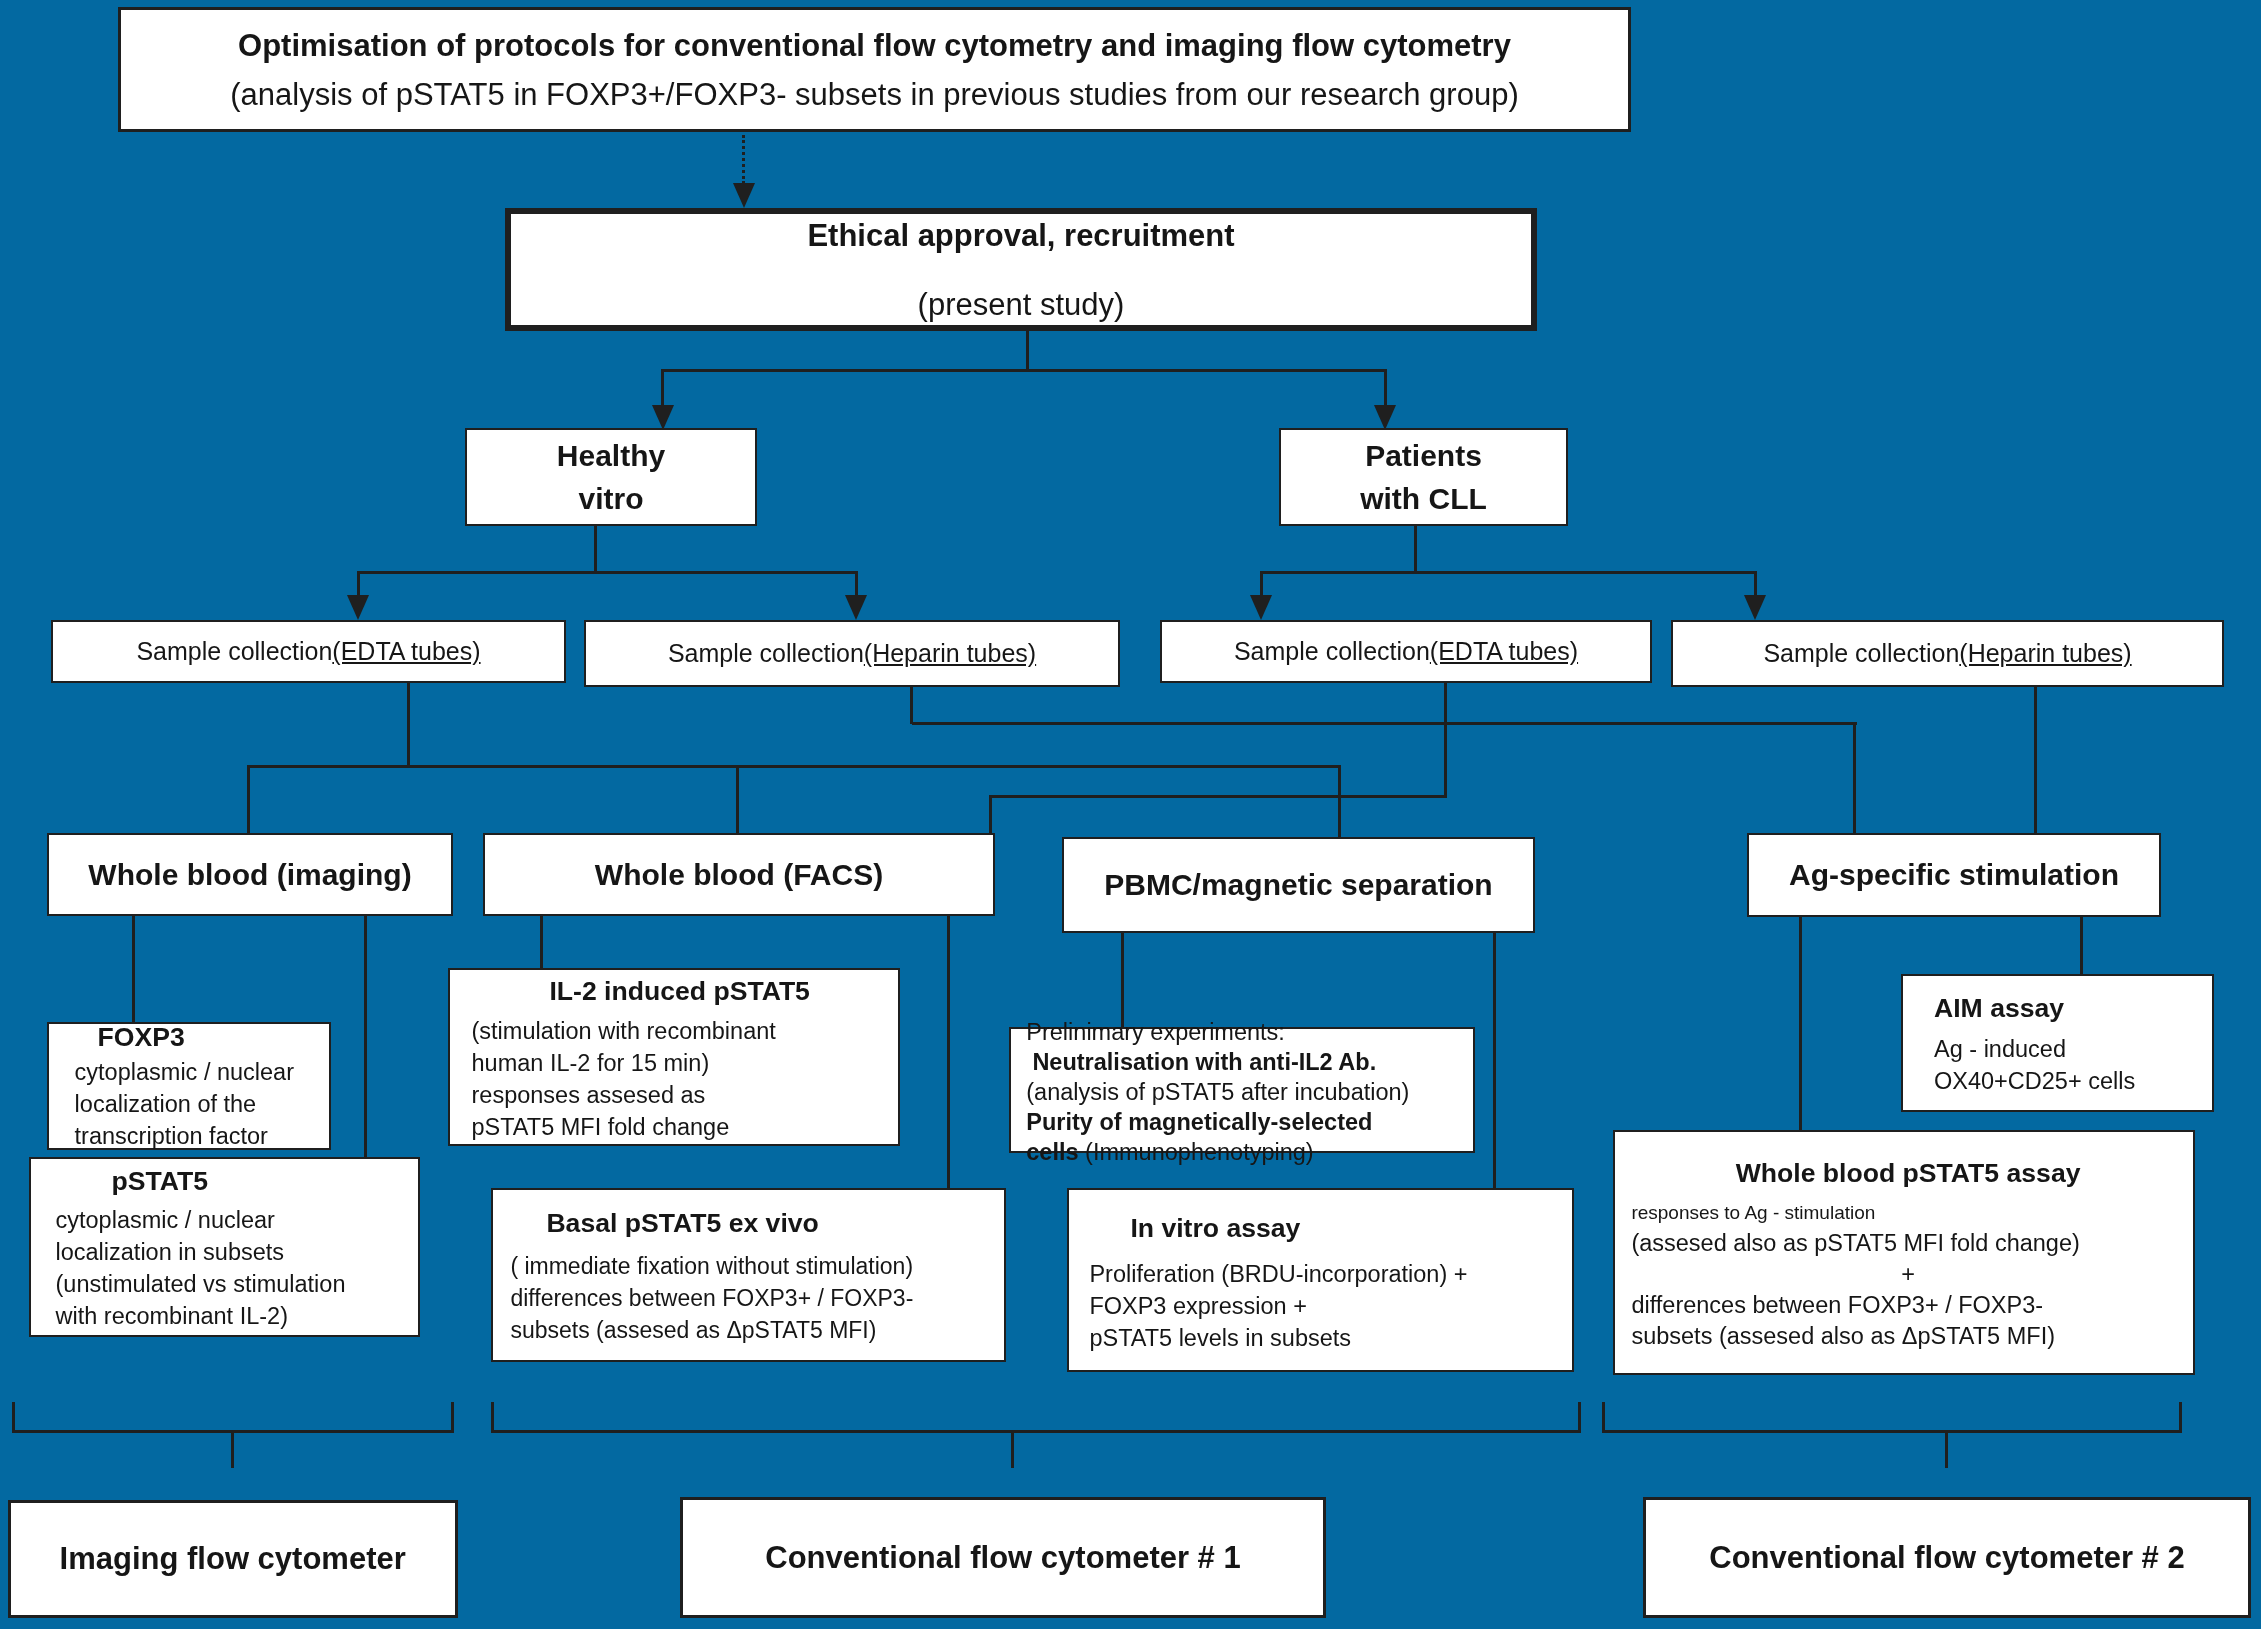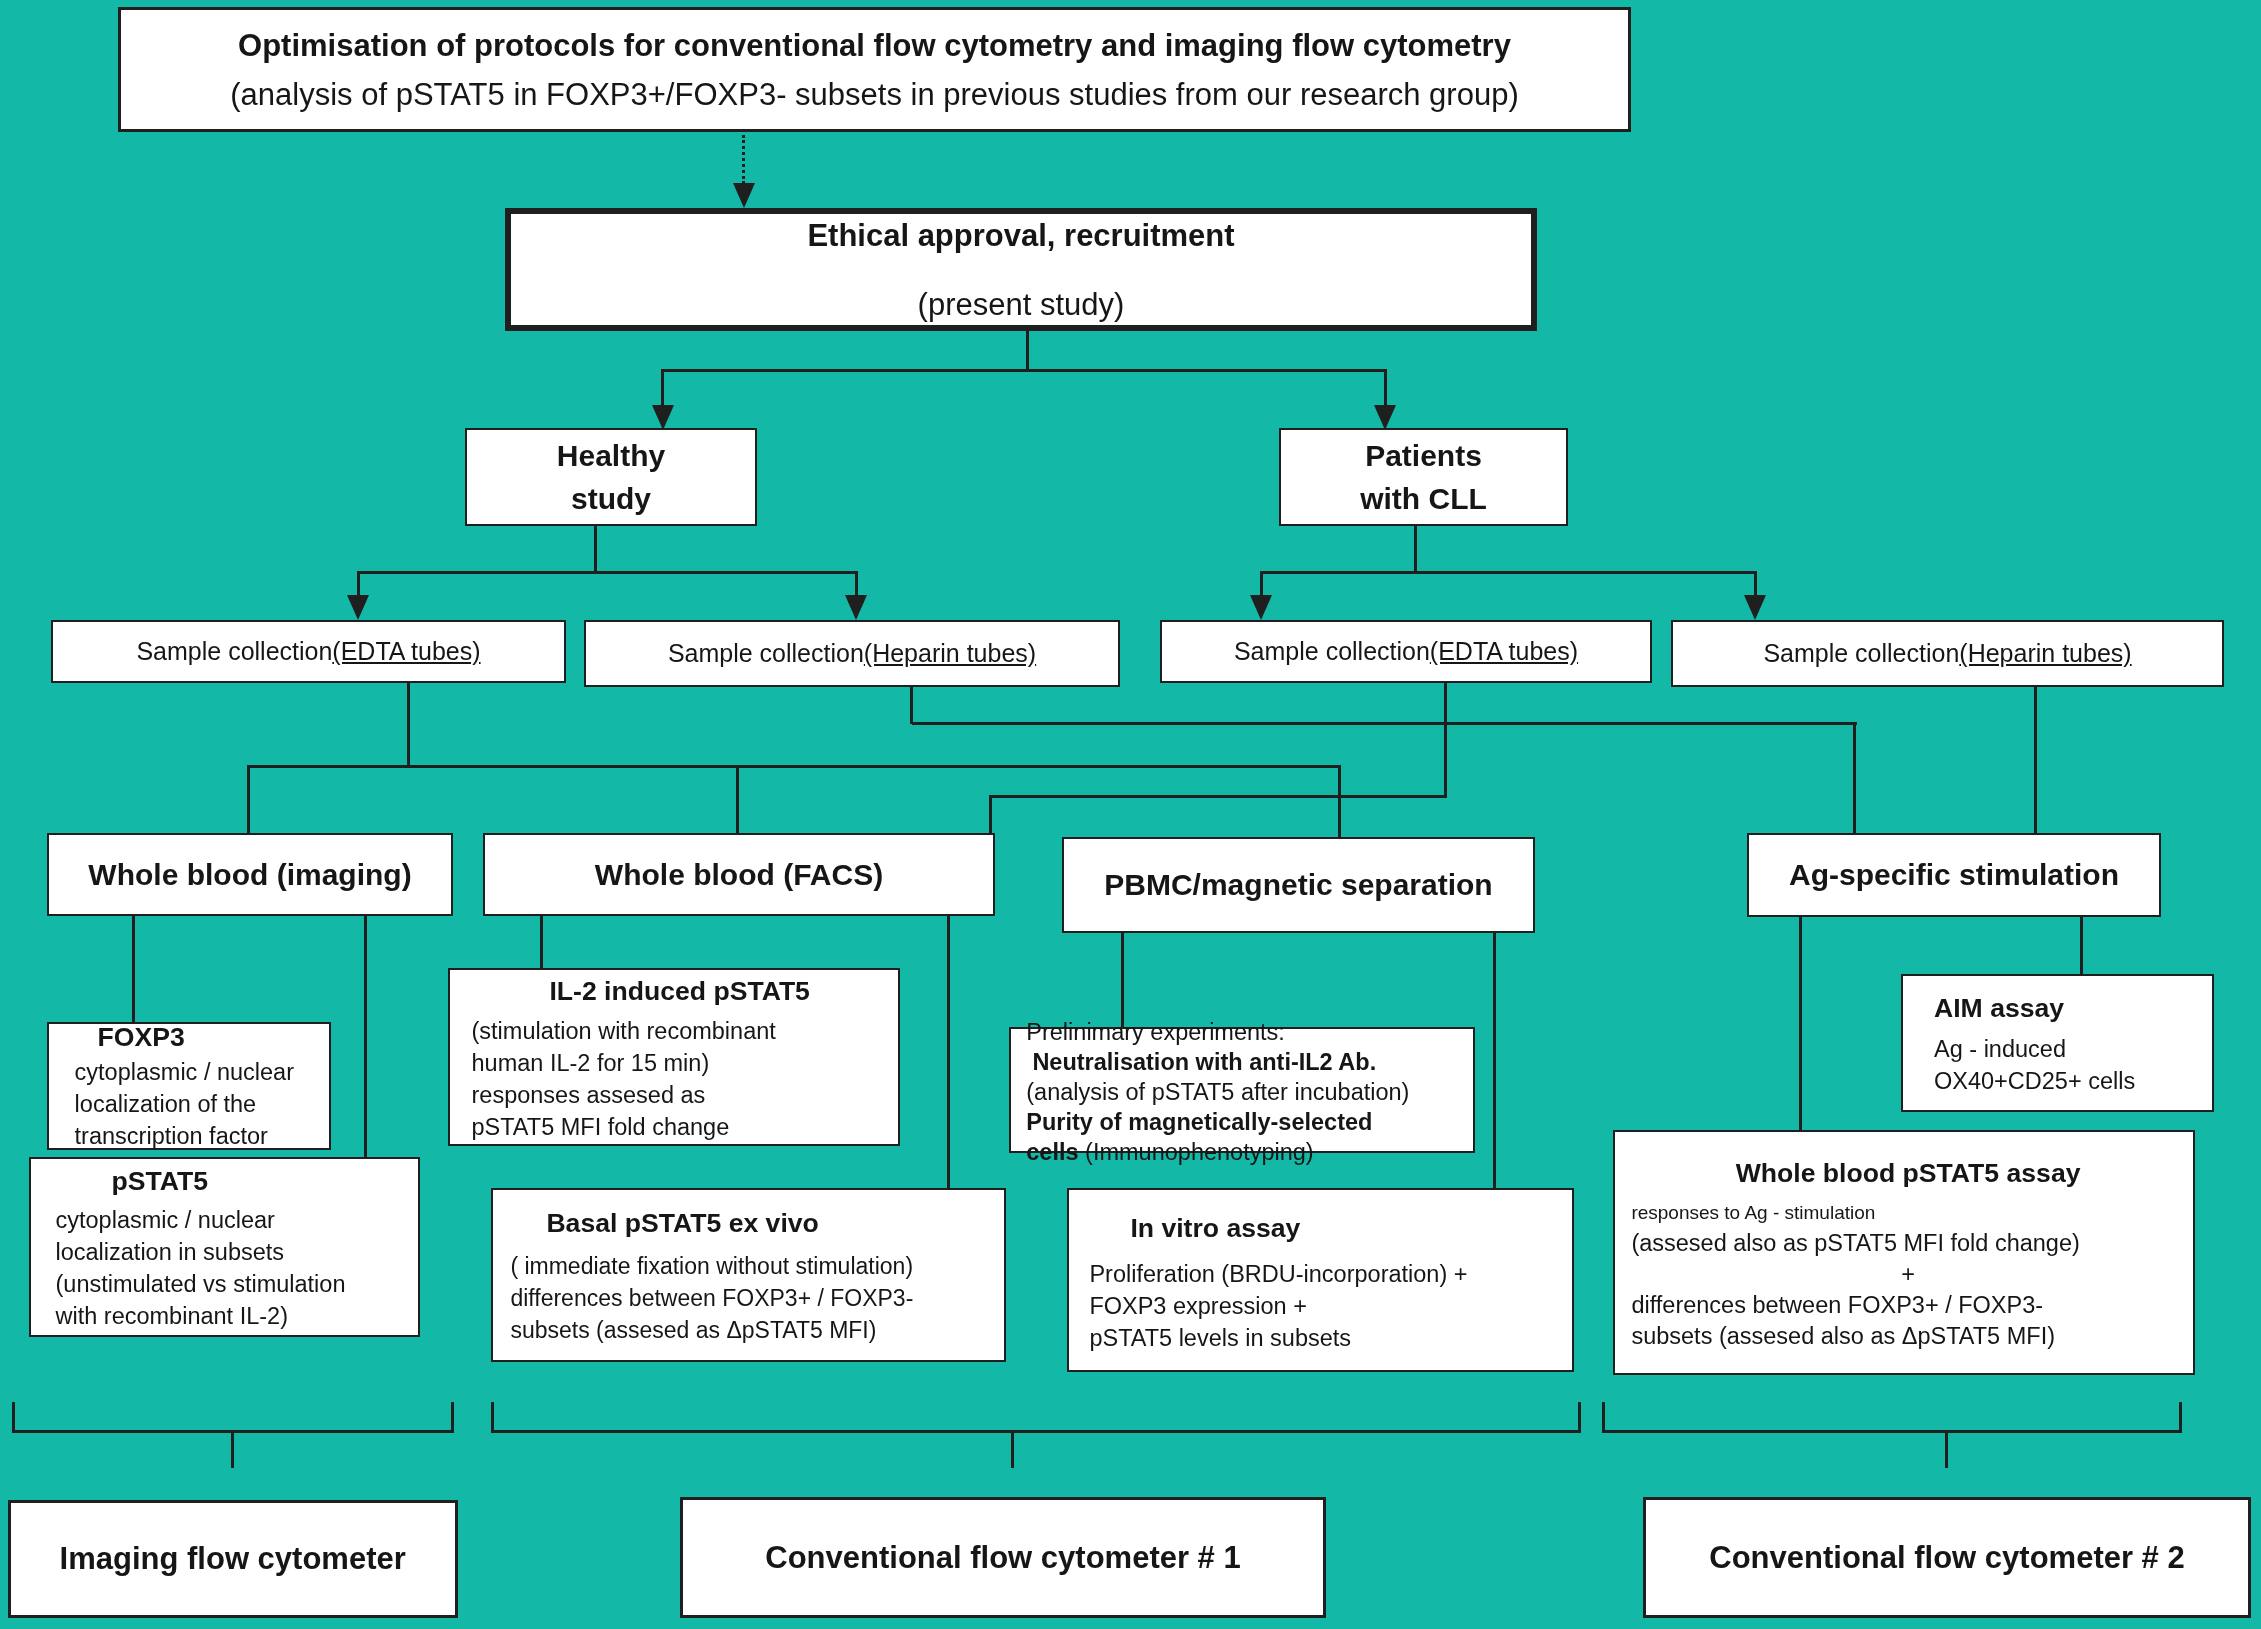--- a/index.html
+++ b/index.html
@@ -1,16 +1,16 @@
 <!DOCTYPE html>
 <html style="font-size:8.2px"><head>
 <meta charset="utf-8">
 <style>
   html,body{margin:0;padding:0;background:#ffffff;}
-  #page{position:relative;width:2261px;height:1630px;background:#14b8a6;
+  #page{position:relative;width:2261px;height:1630px;background:#0369a1;
         font-family:"Liberation Sans",sans-serif;color:#161616;overflow:hidden;}
   .box{position:absolute;box-sizing:border-box;background:#ffffff;border:2.6px solid #1f1f1f;
        display:flex;flex-direction:column;justify-content:center;}
   .cc{align-items:center;text-align:center;}
   .lf{align-items:flex-start;text-align:left;}
   .bt{font-weight:bold;}
   .pre{white-space:pre-line;}
   .vline,.hline{position:absolute;background:#1f1f1f;}
   .vline{width:3.1px;}
   .hline{height:3.1px;}
@@ -49,21 +49,21 @@
 
   <div class="vline" style="left:1026px;top:330px;height:42px;"></div>
   <div class="hline" style="left:663px;top:369px;width:724px;"></div>
   <div class="vline" style="left:661px;top:369px;height:39px;"></div>
   <div class="arrow" style="left:652px;top:405px;"></div>
   <div class="vline" style="left:1384px;top:369px;height:39px;"></div>
   <div class="arrow" style="left:1374px;top:405px;"></div>
 
   <div class="box cc f-grp pre" style="left:465px;top:428px;width:292px;height:98px;">
     <div class="pre">Healthy
-study</div>
+vitro</div>
   </div>
   <div class="box cc f-grp pre" style="left:1279px;top:428px;width:289px;height:98px;">
     <div class="pre">Patients
 with CLL</div>
   </div>
 
   <div class="vline" style="left:594px;top:525px;height:49px;"></div>
   <div class="hline" style="left:358px;top:571px;width:499px;"></div>
   <div class="vline" style="left:357px;top:571px;height:26.6px;"></div>
   <div class="arrow" style="left:347px;top:595px;"></div>

